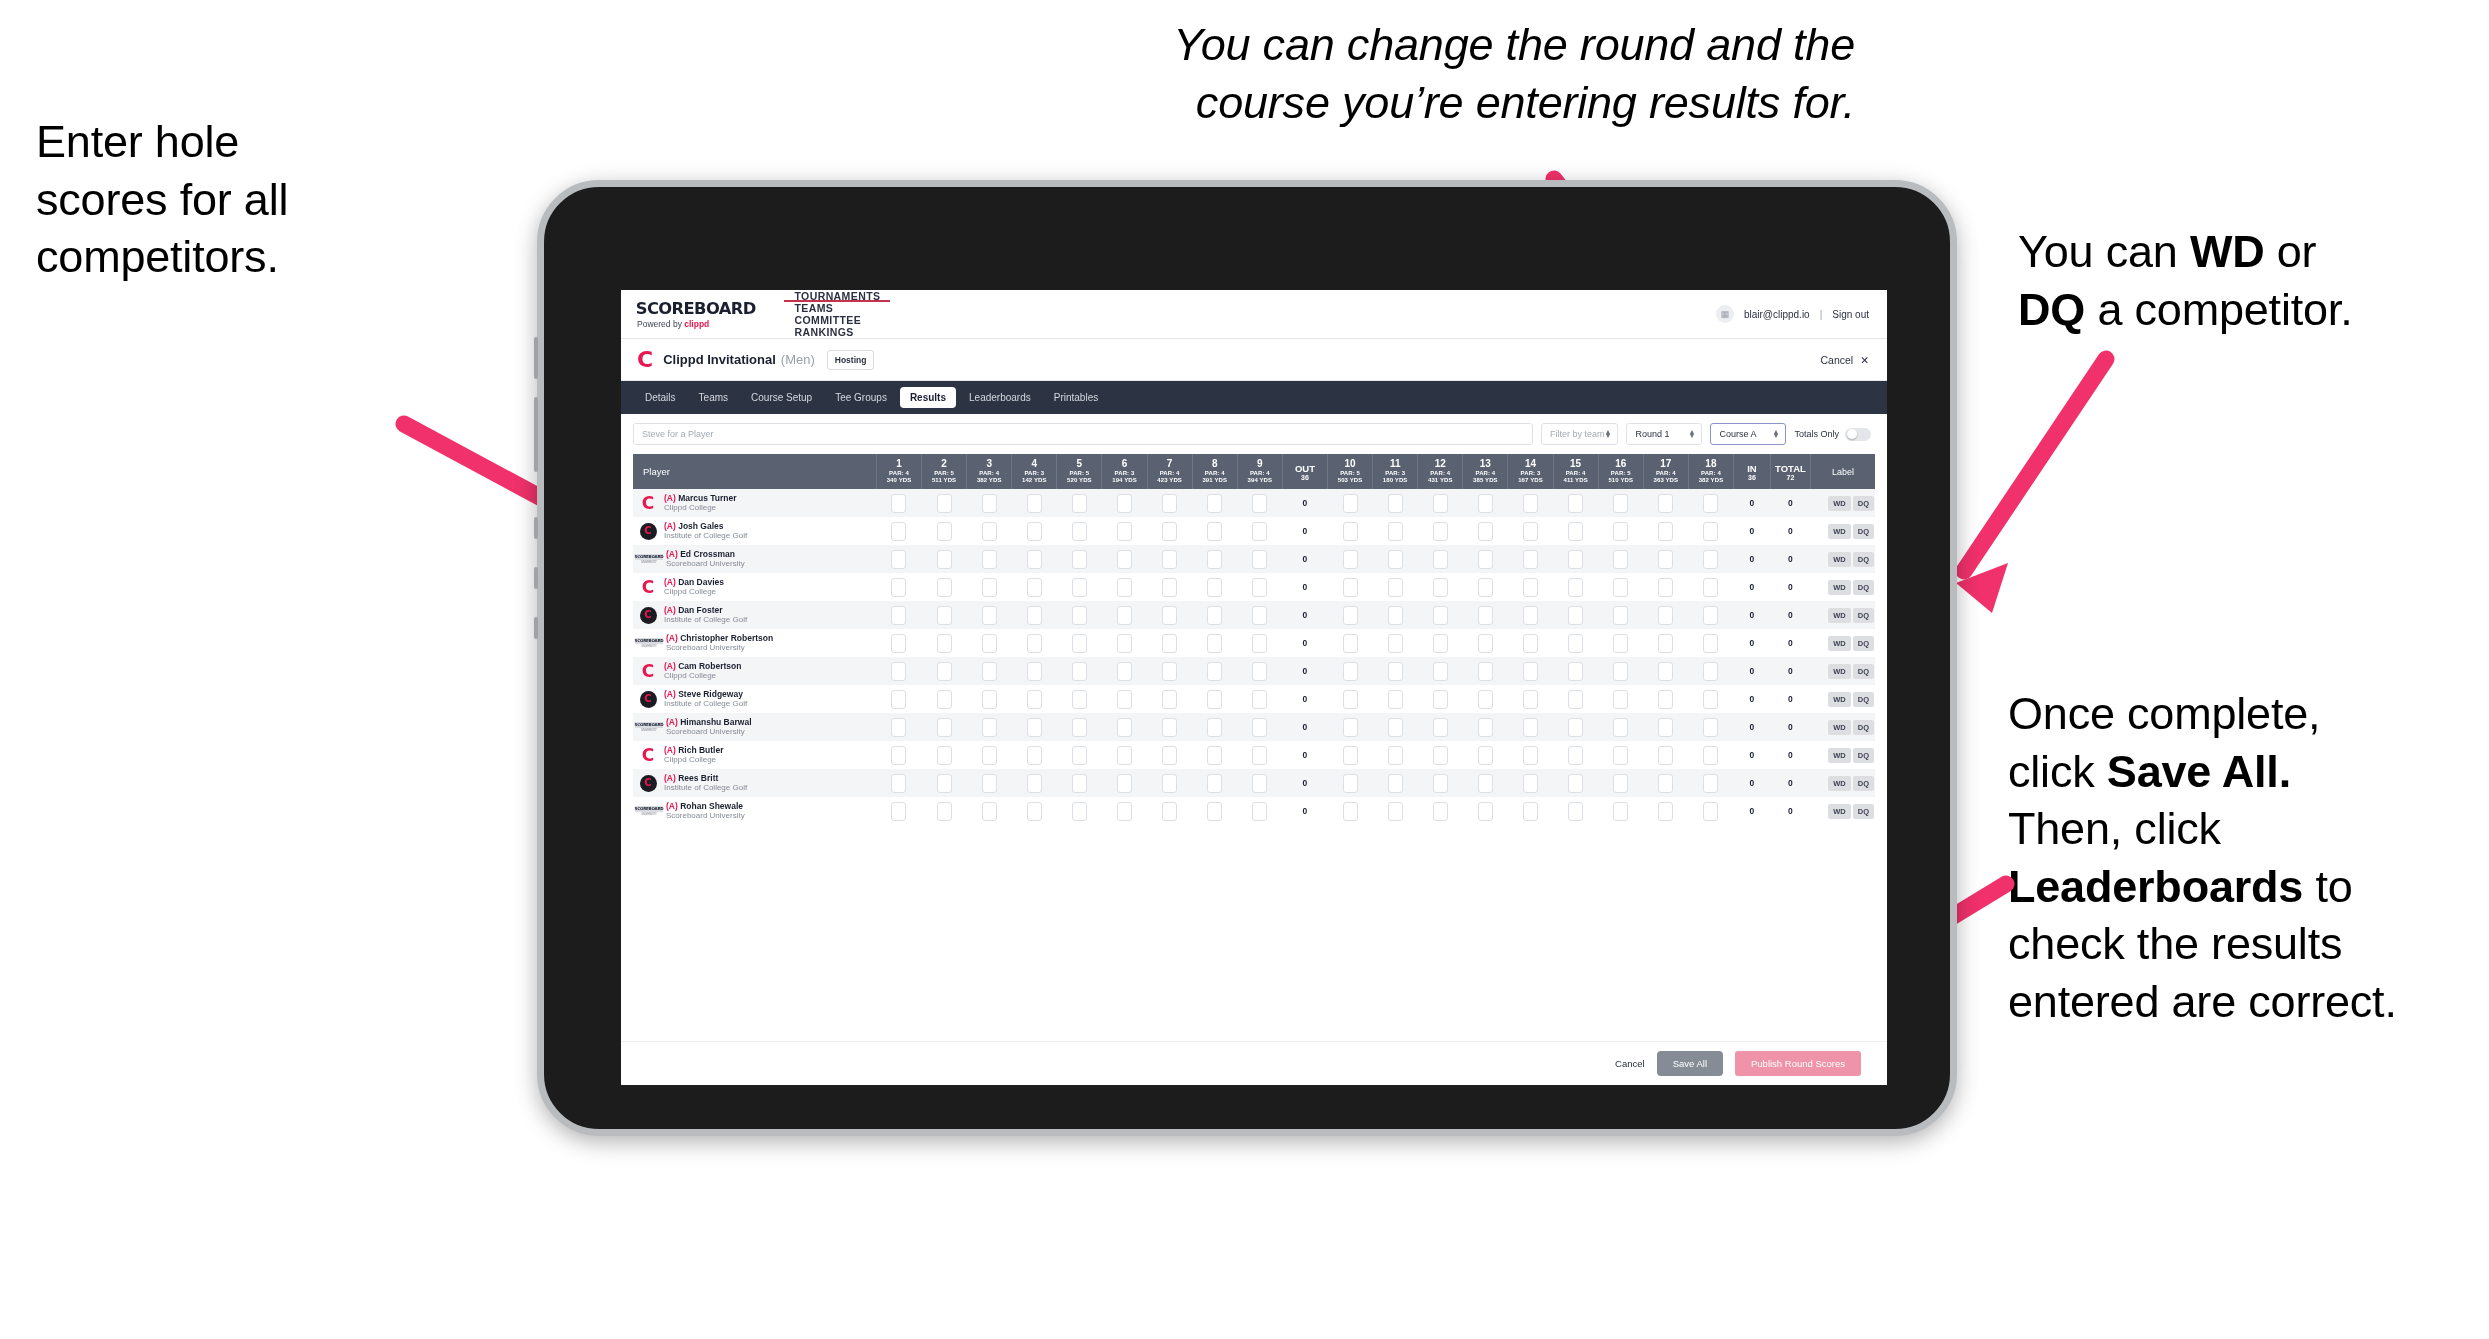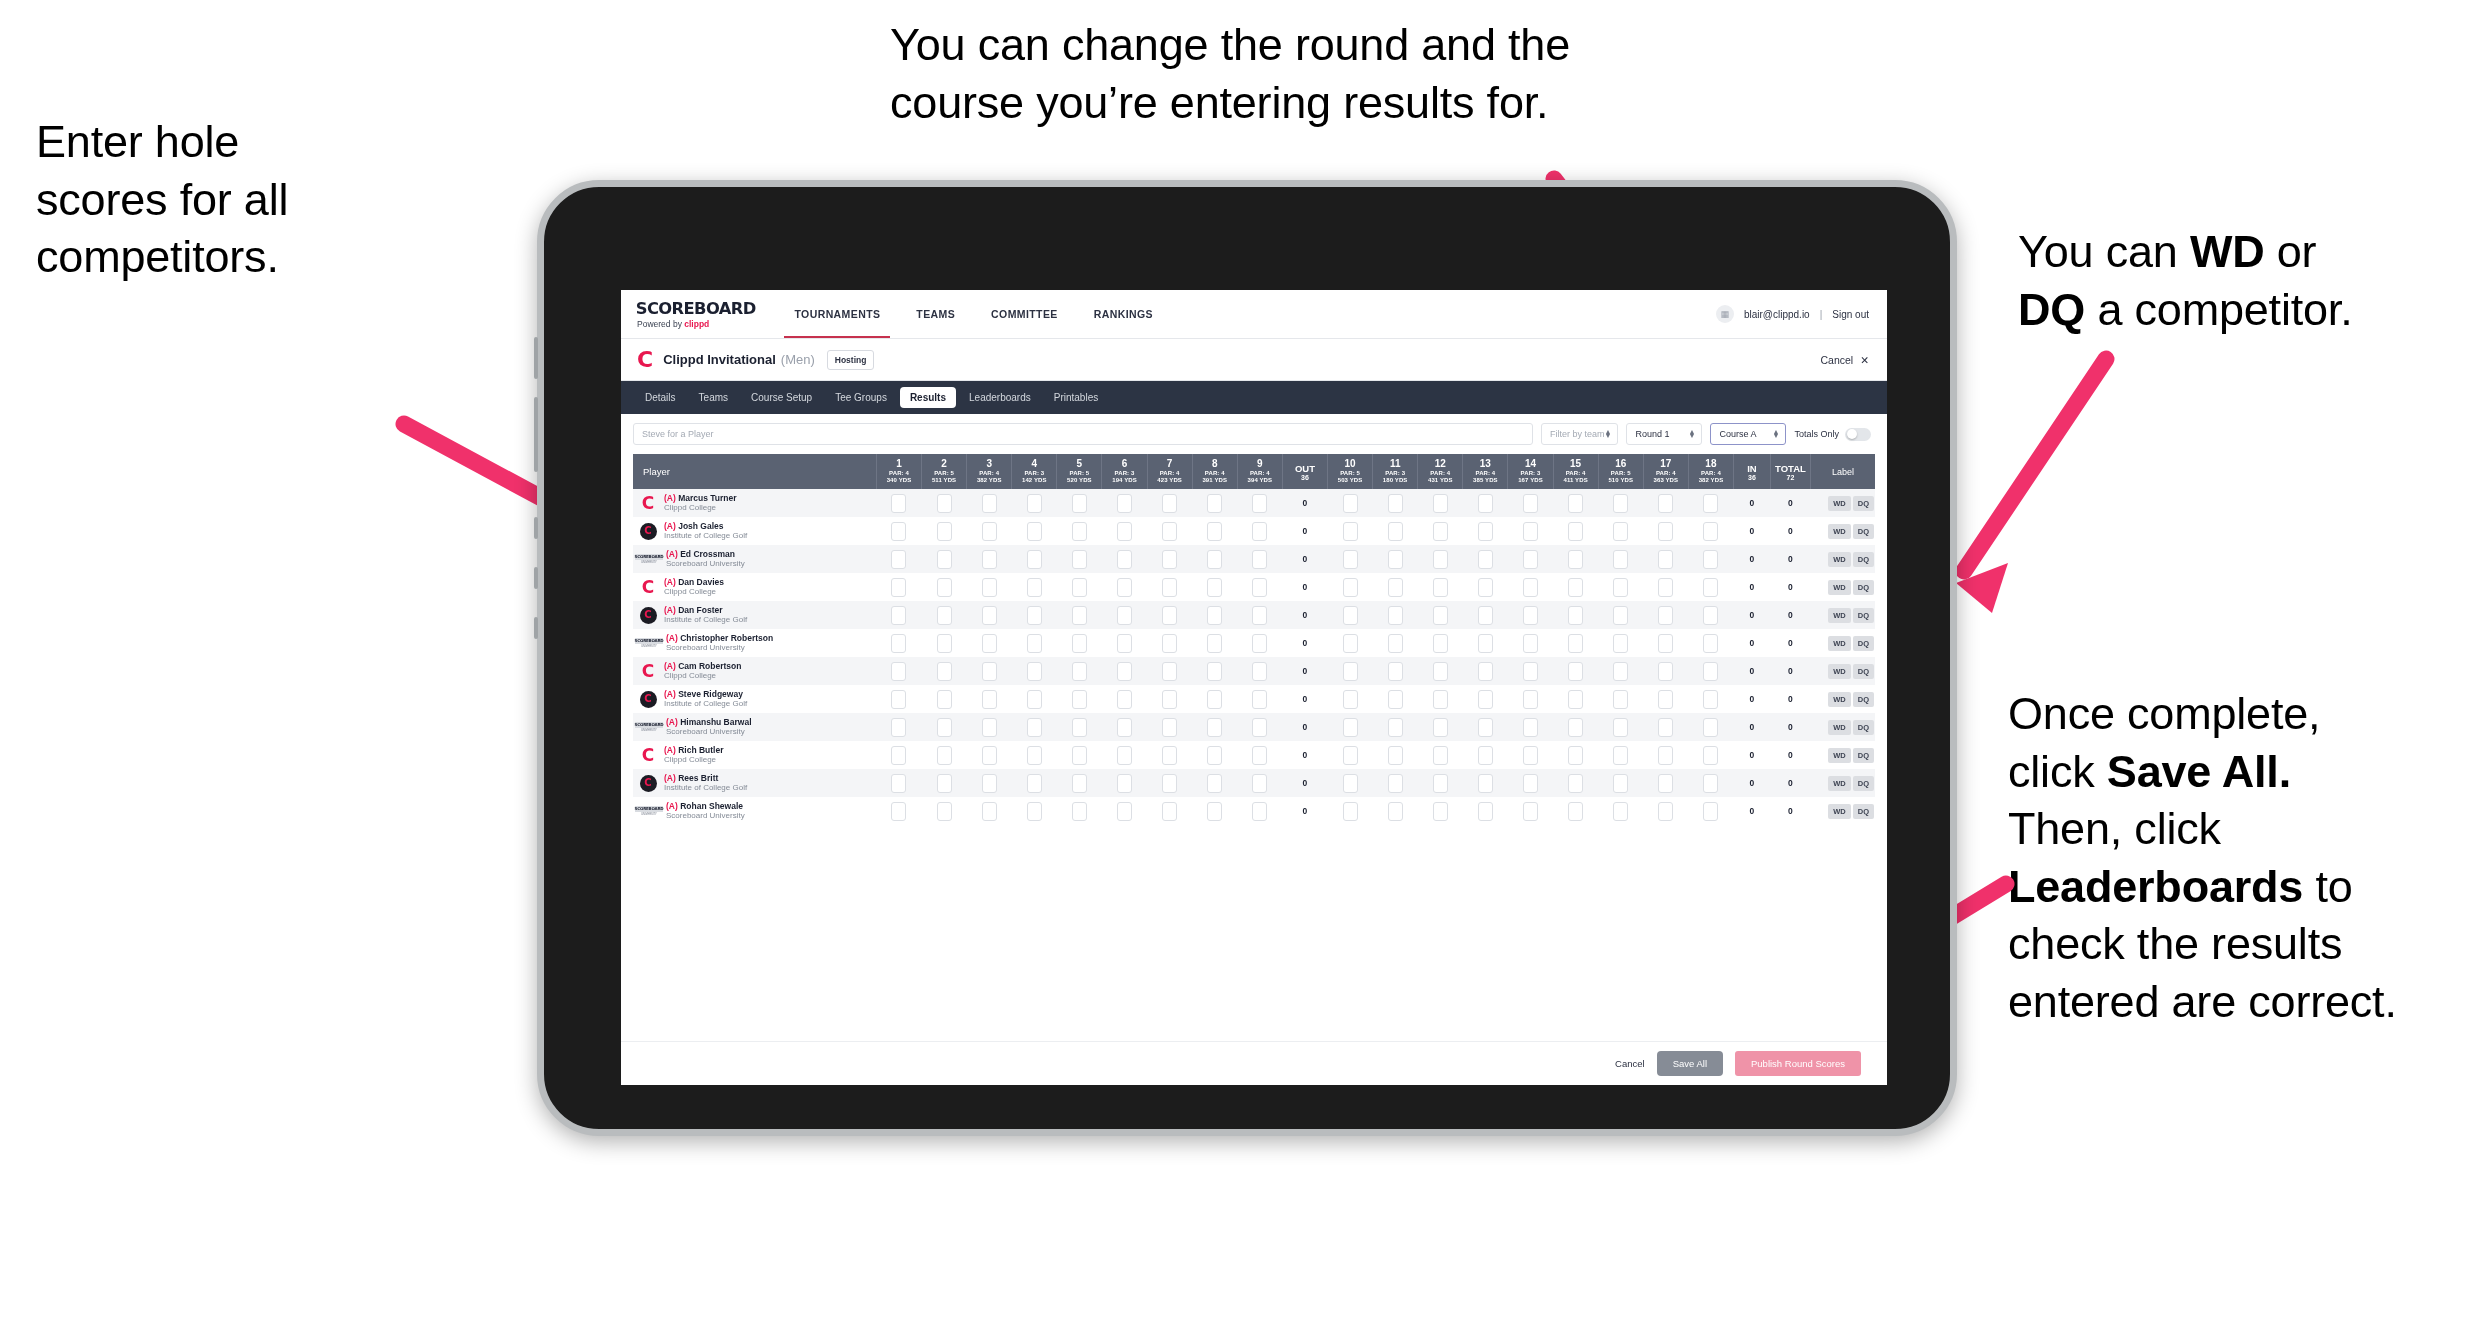--- a/index.html
+++ b/index.html
@@ -59,21 +59,21 @@
   }
   .brand { display:flex; flex-direction:column; justify-content:center; padding-right:22px; }
   .brand-title {
     font-family:"DejaVu Sans", sans-serif;
     font-weight:700; font-size:16px; letter-spacing:-0.6px; color:#1b2030;
     transform: scaleX(1.02);
   }
   .brand-sub { font-size:8.5px; color:#3b4252; margin-top:1px; }
   .brand-sub i { color:#e8174f; font-style:normal; font-weight:700; }
 
-  .topnav { display:flex; align-items:stretch; }
+  .topnav { display:flex; align-items:stretch;flex-direction:column; }
   .topnav a {
     display:flex; align-items:center; padding:0 18px;
     font-size:10.5px; font-weight:600; letter-spacing:.4px;
     color:#2c3142; text-decoration:none; position:relative;
   }
   .topnav a.active:after {
     content:""; position:absolute; left:8px; right:8px; bottom:0; height:2.5px; background:#c6314e;
   }
   .topbar-right { margin-left:auto; display:flex; align-items:center; gap:10px; padding-right:18px; }
   .grid-ic {
@@ -185,21 +185,21 @@
 </style>
 </head>
 <body>
 
 <div id="root">
 
   <div class="annot" style="left:36px; top:113px; width:300px;">Enter hole
 scores for all
 competitors.</div>
 
-  <div class="annot" style="left:890px; top:16px; width:940px; text-align:left;">You can change the round and the
+  <div class="annot" style="left:915px; top:16px; width:940px; text-align:right;font-style:italic;">You can change the round and the
 course you’re entering results for.</div>
 
   <div class="annot" style="left:2018px; top:223px; width:470px;"><span>You can </span><b>WD</b><span> or
 </span><b>DQ</b><span> a competitor.</span></div>
 
   <div class="annot" style="left:2008px; top:685px; width:480px;"><span>Once complete,
 click </span><b>Save All.</b><span>
 Then, click
 </span><b>Leaderboards</b><span> to
 check the results

